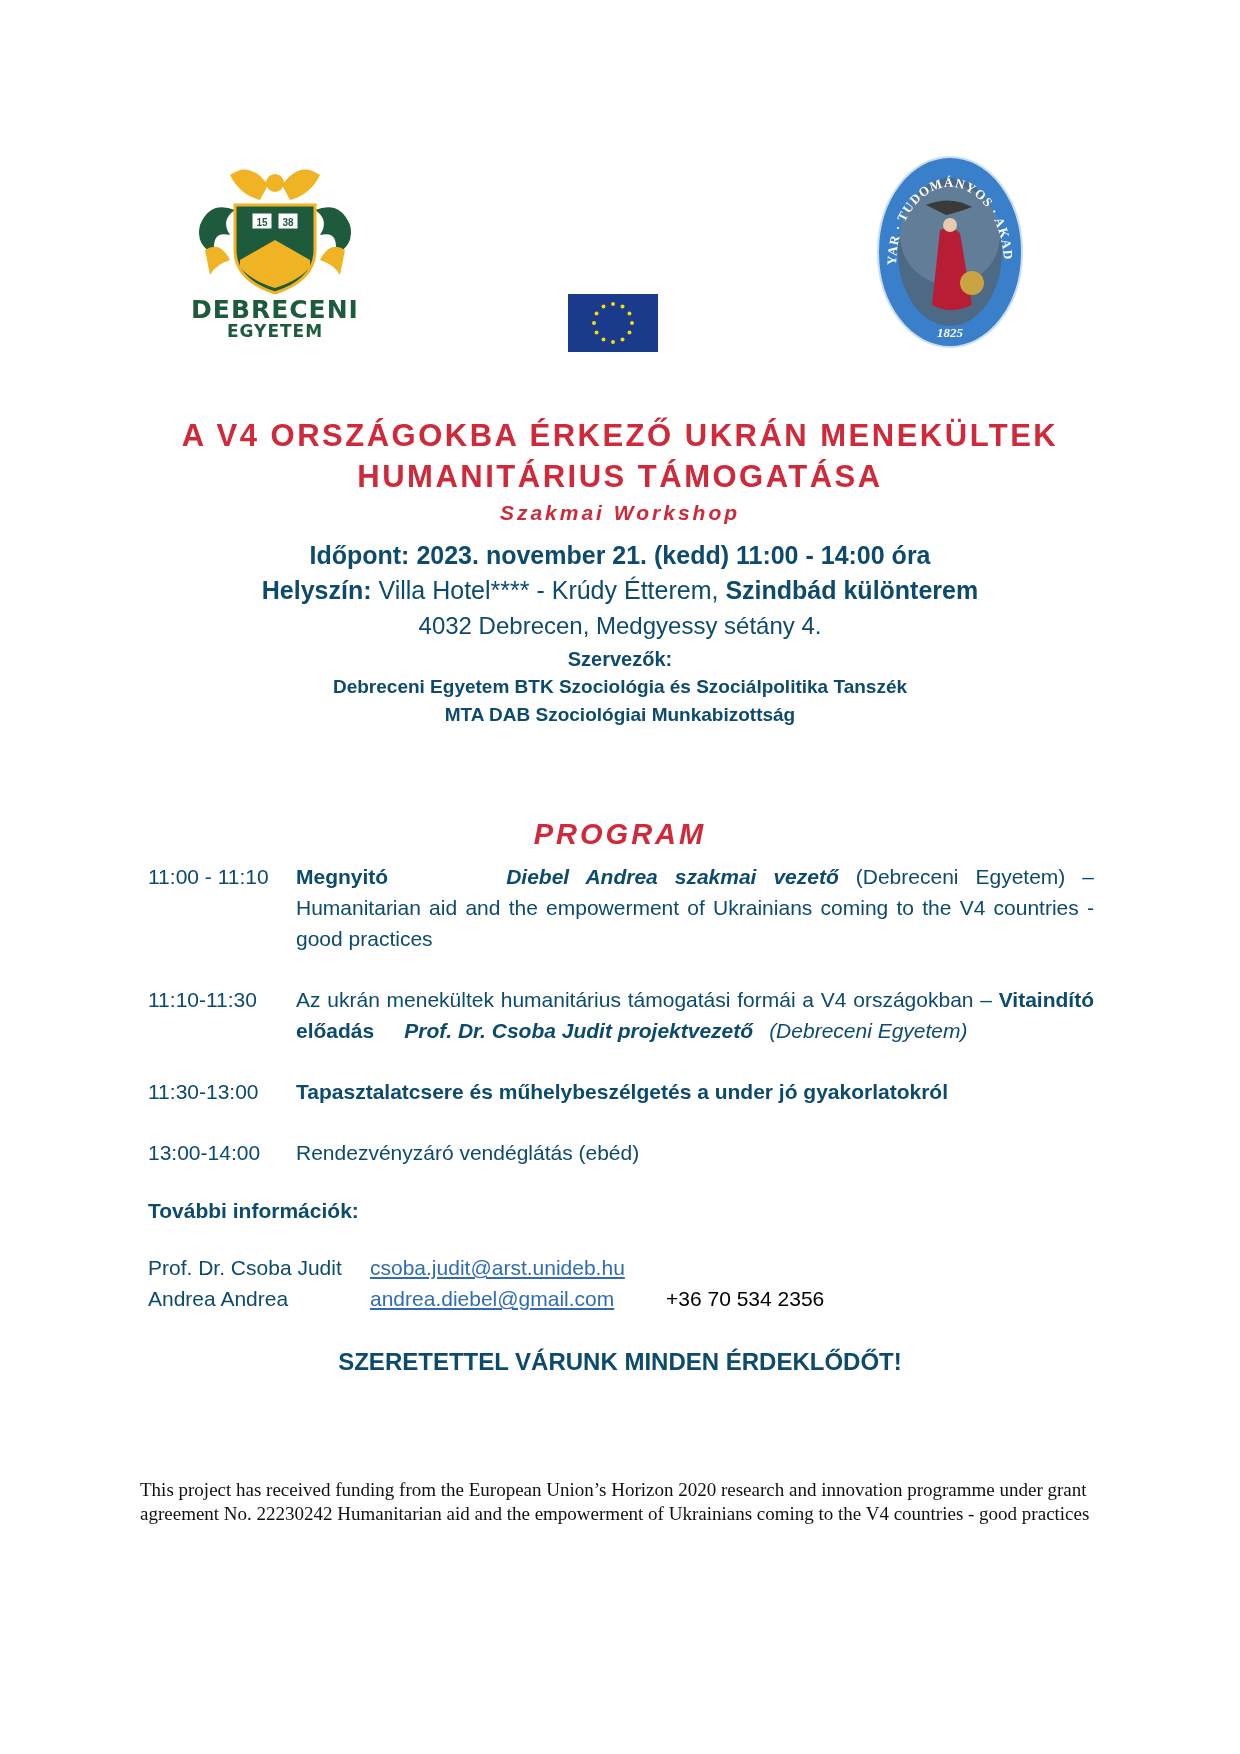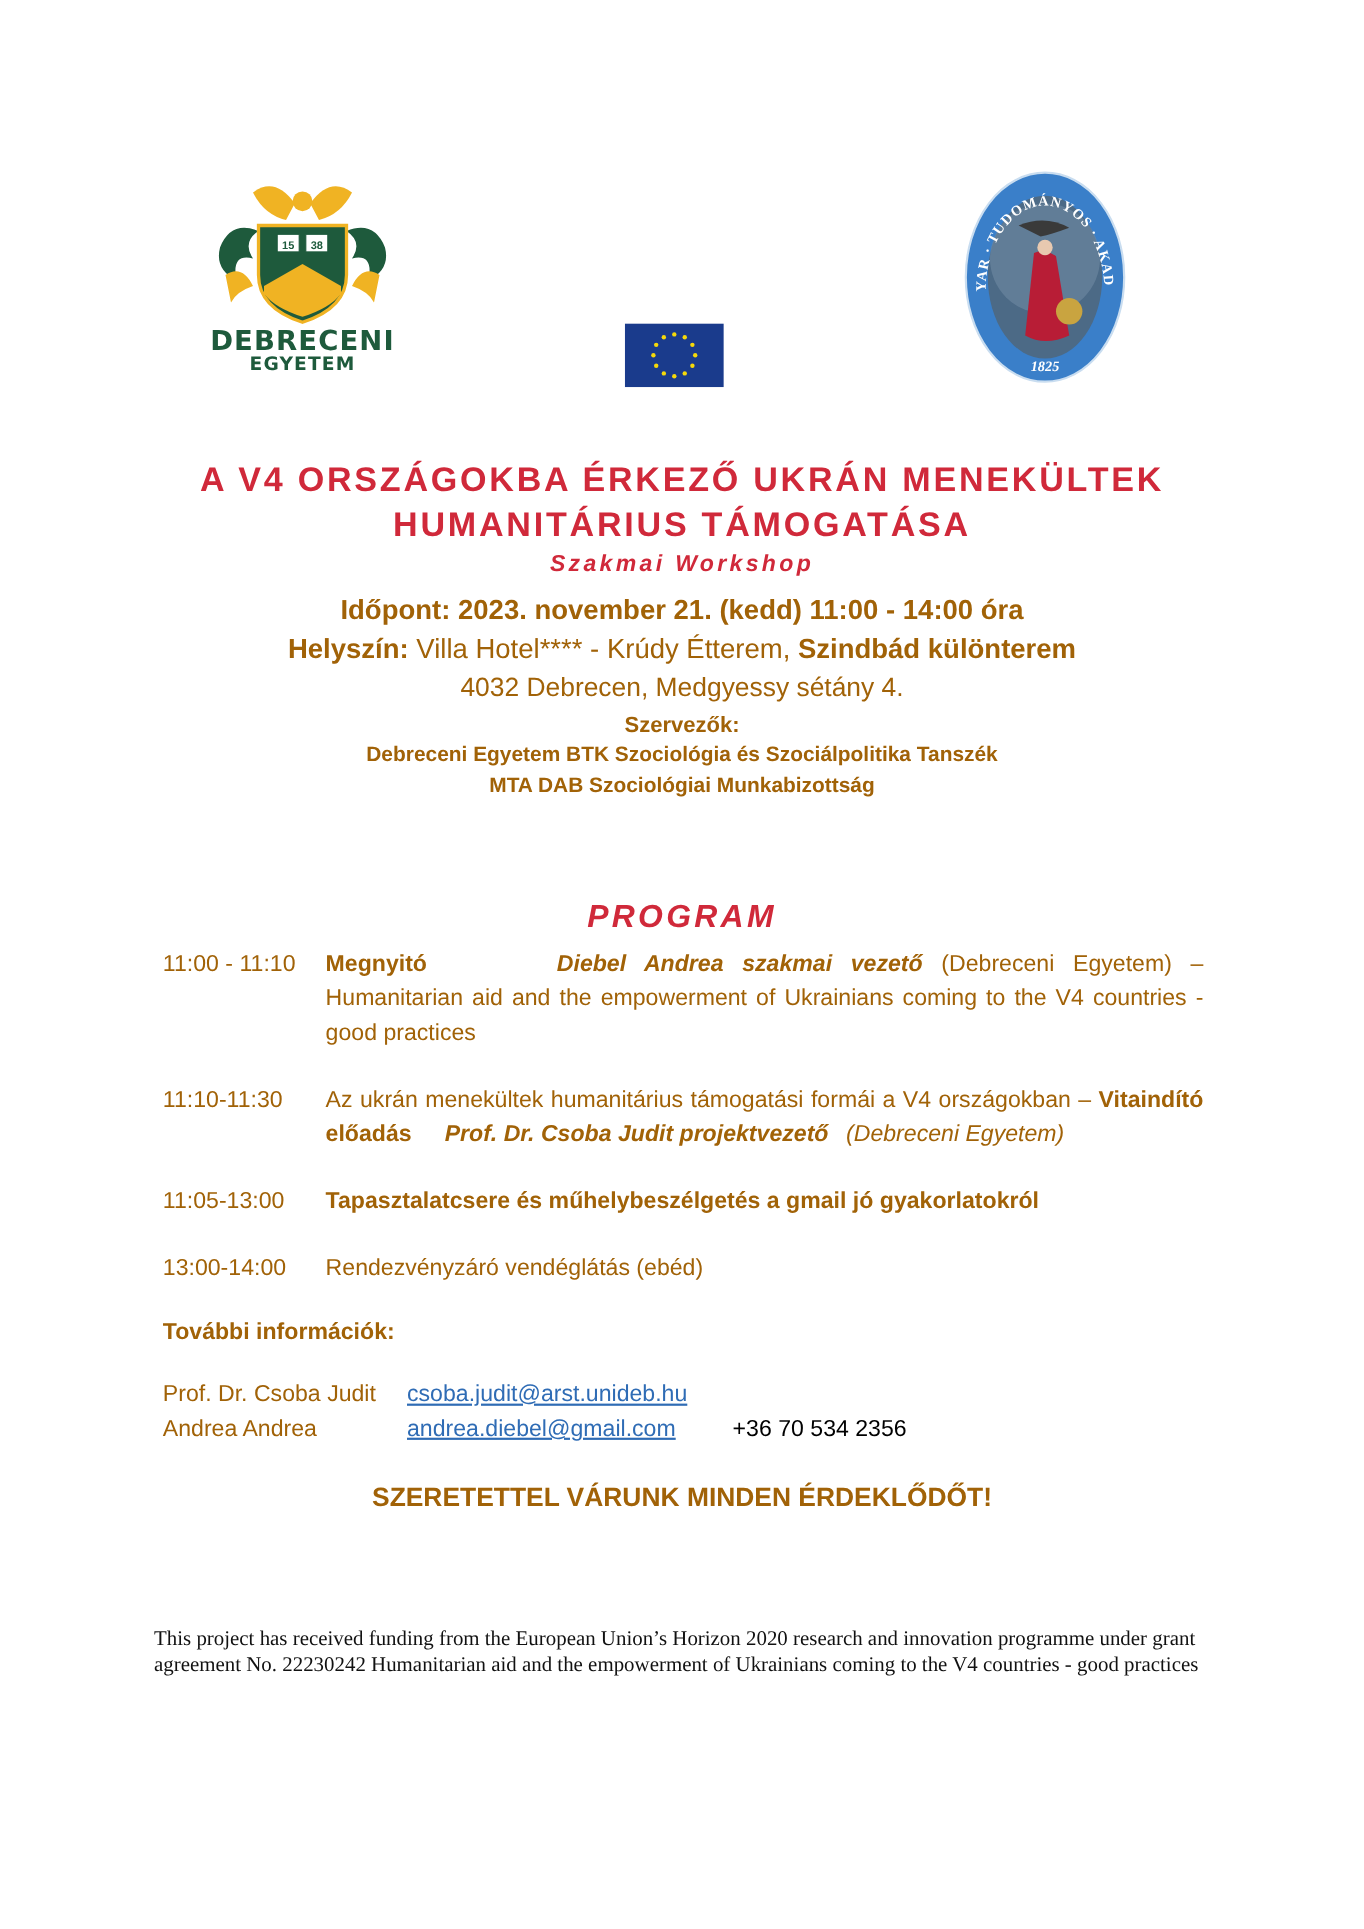--- a/index.html
+++ b/index.html
@@ -1,18 +1,18 @@
 <!DOCTYPE html>
 <html><head>
   <meta charset="utf-8">
   <style>
     html, body { margin: 0; padding: 0; background: #ffffff; }
     body { width: 1240px; height: 1754px; position: relative; overflow: hidden; font-family: "Liberation Sans", sans-serif; color: #1f2d5a; }
     .abs { position: absolute; }
-    .navy { color: #a16207; }
+    .navy { color: #0c4a6e; }
     .red { color: #d0293a; margin-top: 34px; }
 
     
     #logo-de { left: 190px; top: 155px; width: 170px; height: 185px; }
     #logo-de-text1 { position: absolute; left: 0; top: 140px; width: 170px; text-align: center; font-family: "DejaVu Sans", sans-serif; font-weight: bold; font-size: 25px; letter-spacing: 1px; color: #1e5a3c; }
     #logo-de-text2 { position: absolute; left: 0; top: 166px; width: 170px; text-align: center; font-family: "DejaVu Sans", sans-serif; font-weight: bold; font-size: 17px; letter-spacing: 1px; color: #1e5a3c; }
     #eu-flag { left: 568px; top: 294px; width: 90px; height: 58px; }
     #logo-mta { left: 876px; top: 155px; width: 148px; height: 195px; }
 
     
@@ -142,22 +142,22 @@
 
 <div>
   <div class="time navy" style="top:988px;">11:10-11:30</div>
   <div class="ptext navy" style="top:984px;">
     <span>Az ukrán menekültek humanitárius támogatási formái a V4 országokban –</span>
     <span class="b">Vitaindító előadás</span><span style="display:inline-block;width:30px;"></span><span class="bi">Prof. Dr. Csoba Judit projektvezető</span><span class="i">(Debreceni Egyetem)</span>
   </div>
 </div>
 
 <div>
-  <div class="time navy" style="top:1080px;">11:05-13:00</div>
-  <div class="ptext navy b" style="top:1076px;">Tapasztalatcsere és műhelybeszélgetés a gmail jó gyakorlatokról</div>
+  <div class="time navy" style="top:1080px;">11:30-13:00</div>
+  <div class="ptext navy b" style="top:1076px;">Tapasztalatcsere és műhelybeszélgetés a under jó gyakorlatokról</div>
 </div>
 
 <div>
   <div class="time navy" style="top:1141px;">13:00-14:00</div>
   <div class="ptext navy" style="top:1137px;">Rendezvényzáró vendéglátás (ebéd)</div>
 </div>
 
 <div id="info-head" class="abs navy">További információk:</div>
 
 <div>

